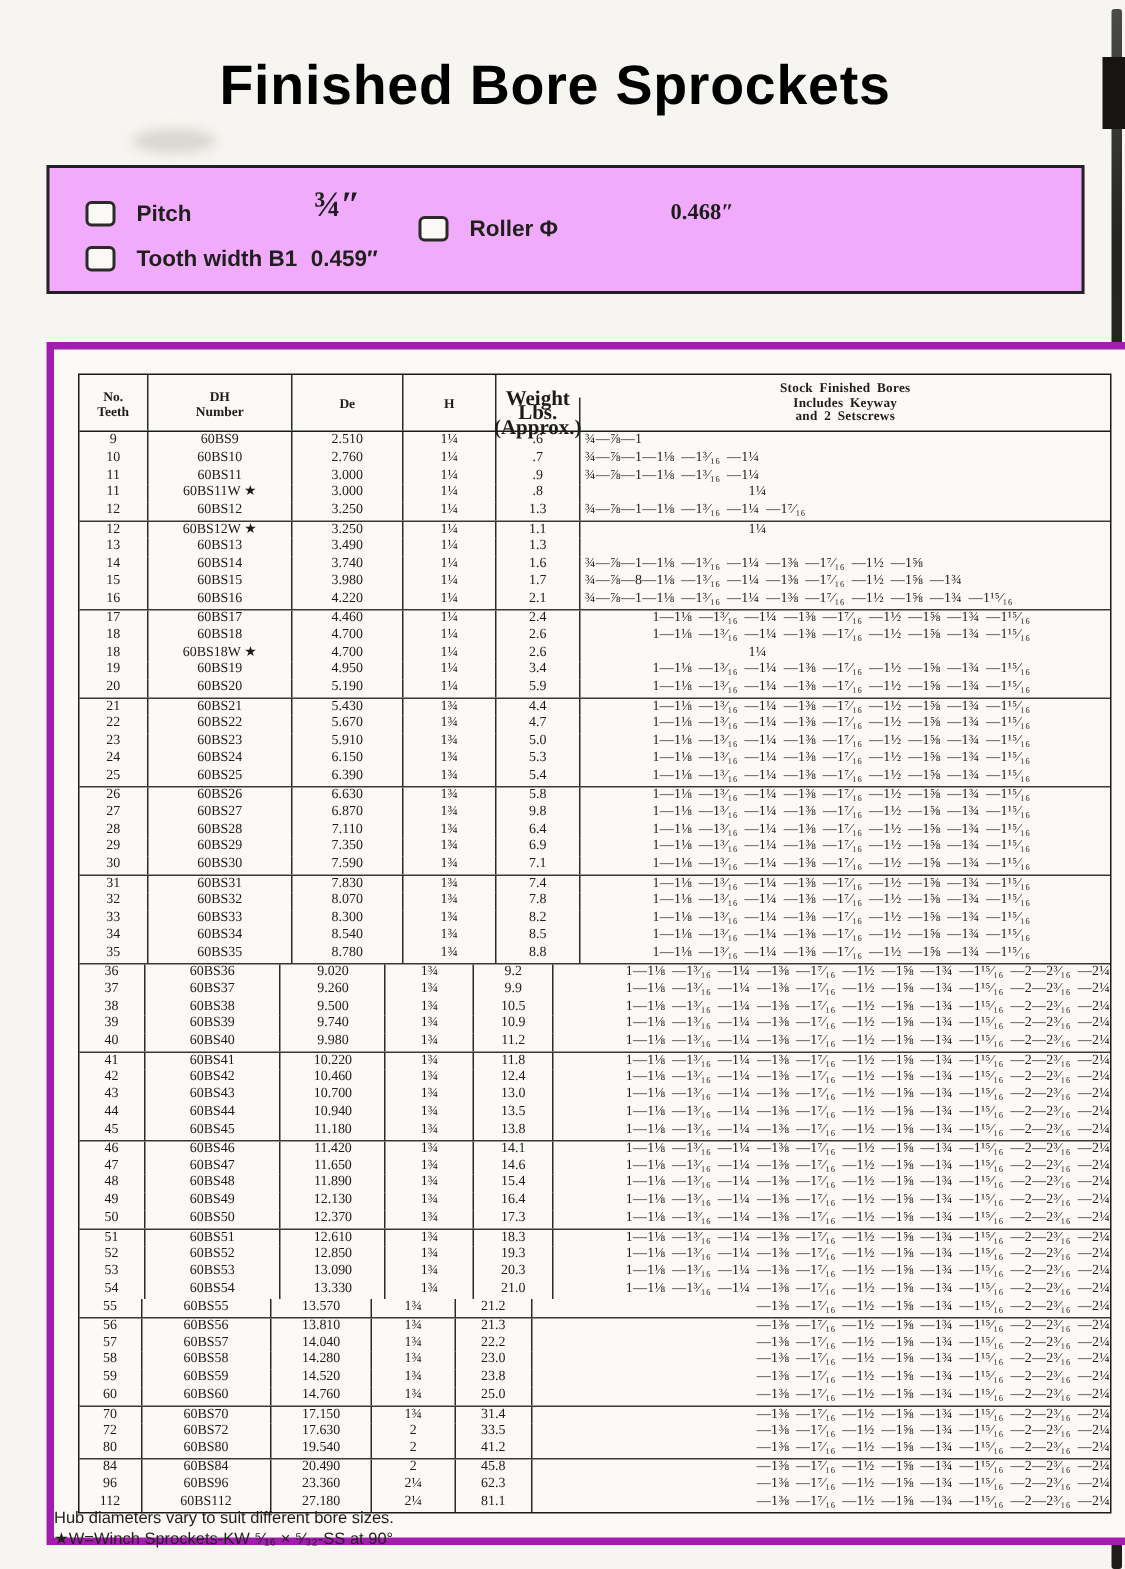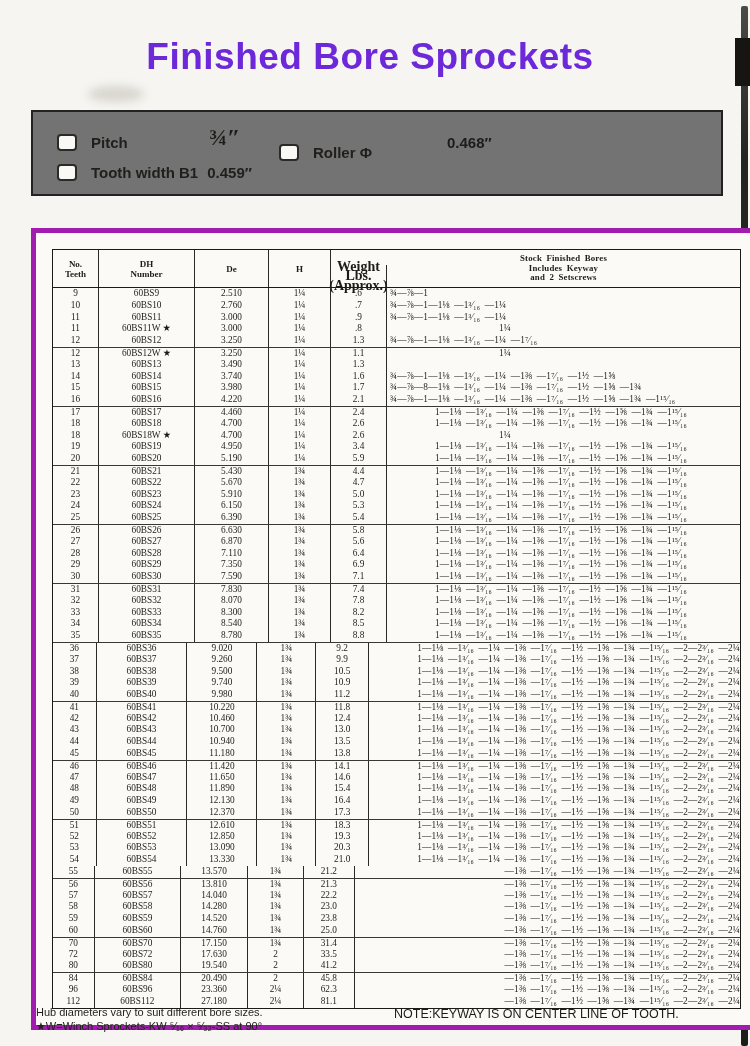--- a/index.html
+++ b/index.html
@@ -6,35 +6,35 @@
   .page{position:relative;width:750px;height:1046px;background:#f6f5f1;overflow:hidden;
         font-family:"Liberation Serif","DejaVu Serif",serif;color:#1d1c1a;}
   
   .edge-strip{position:absolute;top:6px;right:2px;width:7px;height:1040px;
               background:linear-gradient(180deg,#4a4a46,#23231f 15%,#2e2d29 70%,#1d1c19);border-radius:2px;}
   .edge-strip-top{position:absolute;top:38px;right:0;width:15px;height:48px;background:#161512;}
   .smudge{position:absolute;left:88px;top:86px;width:56px;height:16px;background:#d9d6d0;filter:blur(4px);border-radius:50%;}
 
   .page-title{position:absolute;left:0;top:36px;width:740px;text-align:center;margin:0;
               font-family:"Liberation Sans","DejaVu Sans",sans-serif;font-weight:bold;
-              font-size:37px;letter-spacing:0.5px;color:#6d28d9;}
+              font-size:37px;letter-spacing:0.5px;color:#000000;}
 
   
   .spec-box{position:absolute;left:31px;top:110px;width:688px;height:82px;
-            border:2px solid #222;background:#737373;}
+            border:2px solid #222;background:#f0abfc;}
   .spec-item{position:absolute;display:flex;align-items:center;
              font-family:"Liberation Sans","DejaVu Sans",sans-serif;font-weight:bold;font-size:15px;color:#201f1c;}
   .chk{display:inline-block;width:16px;height:13px;border:2px solid #2a2a27;border-radius:4px;background:#faf9f6;}
   .spec-pitch{left:24px;top:22px;}
   .spec-roller{left:246px;top:32px;}
   .spec-tooth{left:24px;top:52px;}
   .spec-label{margin-left:14px;}
   .pitch-val{position:absolute;left:176px;top:12px;font-family:"Liberation Serif",serif;
              font-weight:bold;font-size:24px;}
-  .roller-val{position:absolute;left:414px;top:22px;font-family:Liberation Sans, sans-serif;
+  .roller-val{position:absolute;left:414px;top:22px;font-family:Liberation Serif, serif;
               font-weight:bold;font-size:15px;}
   .tooth-val{margin-left:9px;}
 
   .section-title{position:absolute;left:31px;top:196px;width:688px;margin:0;
                  font-size:20px;font-weight:bold;letter-spacing:-0.2px;
                  border-bottom:2.5px solid #161513;padding-bottom:3px;color:#14130f;}
 
   
   .table{position:absolute;left:31px;top:228px;width:689px;border:5px solid #a21caf;padding:16px;background:#fbfaf7;}
   .table-inner{border:1.5px solid #1b1a17;}
@@ -282,21 +282,21 @@
             <div class="td c3">6.630</div>
             <div class="td c4">1¾</div>
             <div class="td c5">5.8</div>
             <div class="td c6 ind1">1—1⅛ —1³⁄₁₆ —1¼ —1⅜ —1⁷⁄₁₆ —1½ —1⅝ —1¾ —1¹⁵⁄₁₆</div>
           </div>
           <div class="tr">
             <div class="td c1">27</div>
             <div class="td c2">60BS27</div>
             <div class="td c3">6.870</div>
             <div class="td c4">1¾</div>
-            <div class="td c5">5.6</div>
+            <div class="td c5">9.8</div>
             <div class="td c6 ind1">1—1⅛ —1³⁄₁₆ —1¼ —1⅜ —1⁷⁄₁₆ —1½ —1⅝ —1¾ —1¹⁵⁄₁₆</div>
           </div>
           <div class="tr">
             <div class="td c1">28</div>
             <div class="td c2">60BS28</div>
             <div class="td c3">7.110</div>
             <div class="td c4">1¾</div>
             <div class="td c5">6.4</div>
             <div class="td c6 ind1">1—1⅛ —1³⁄₁₆ —1¼ —1⅜ —1⁷⁄₁₆ —1½ —1⅝ —1¾ —1¹⁵⁄₁₆</div>
           </div>
@@ -605,14 +605,13 @@
             <div class="td c6 ind2">—1⅜ —1⁷⁄₁₆ —1½ —1⅝ —1¾ —1¹⁵⁄₁₆ —2—2³⁄₁₆ —2¼</div>
           </div>
         </div>
     </div>
   </div>
 
   <div class="foot-left">
     <div>Hub diameters vary to suit different bore sizes.</div>
     <div>★W=Winch Sprockets-KW ⁵⁄₁₆ × ⁵⁄₃₂-SS at 90°</div>
   </div>
-  <div class="foot-note">NOTE:KEYWAY IS ON CENTER LINE OF TOOTH.</div>
 </div>
 
 </body></html>

